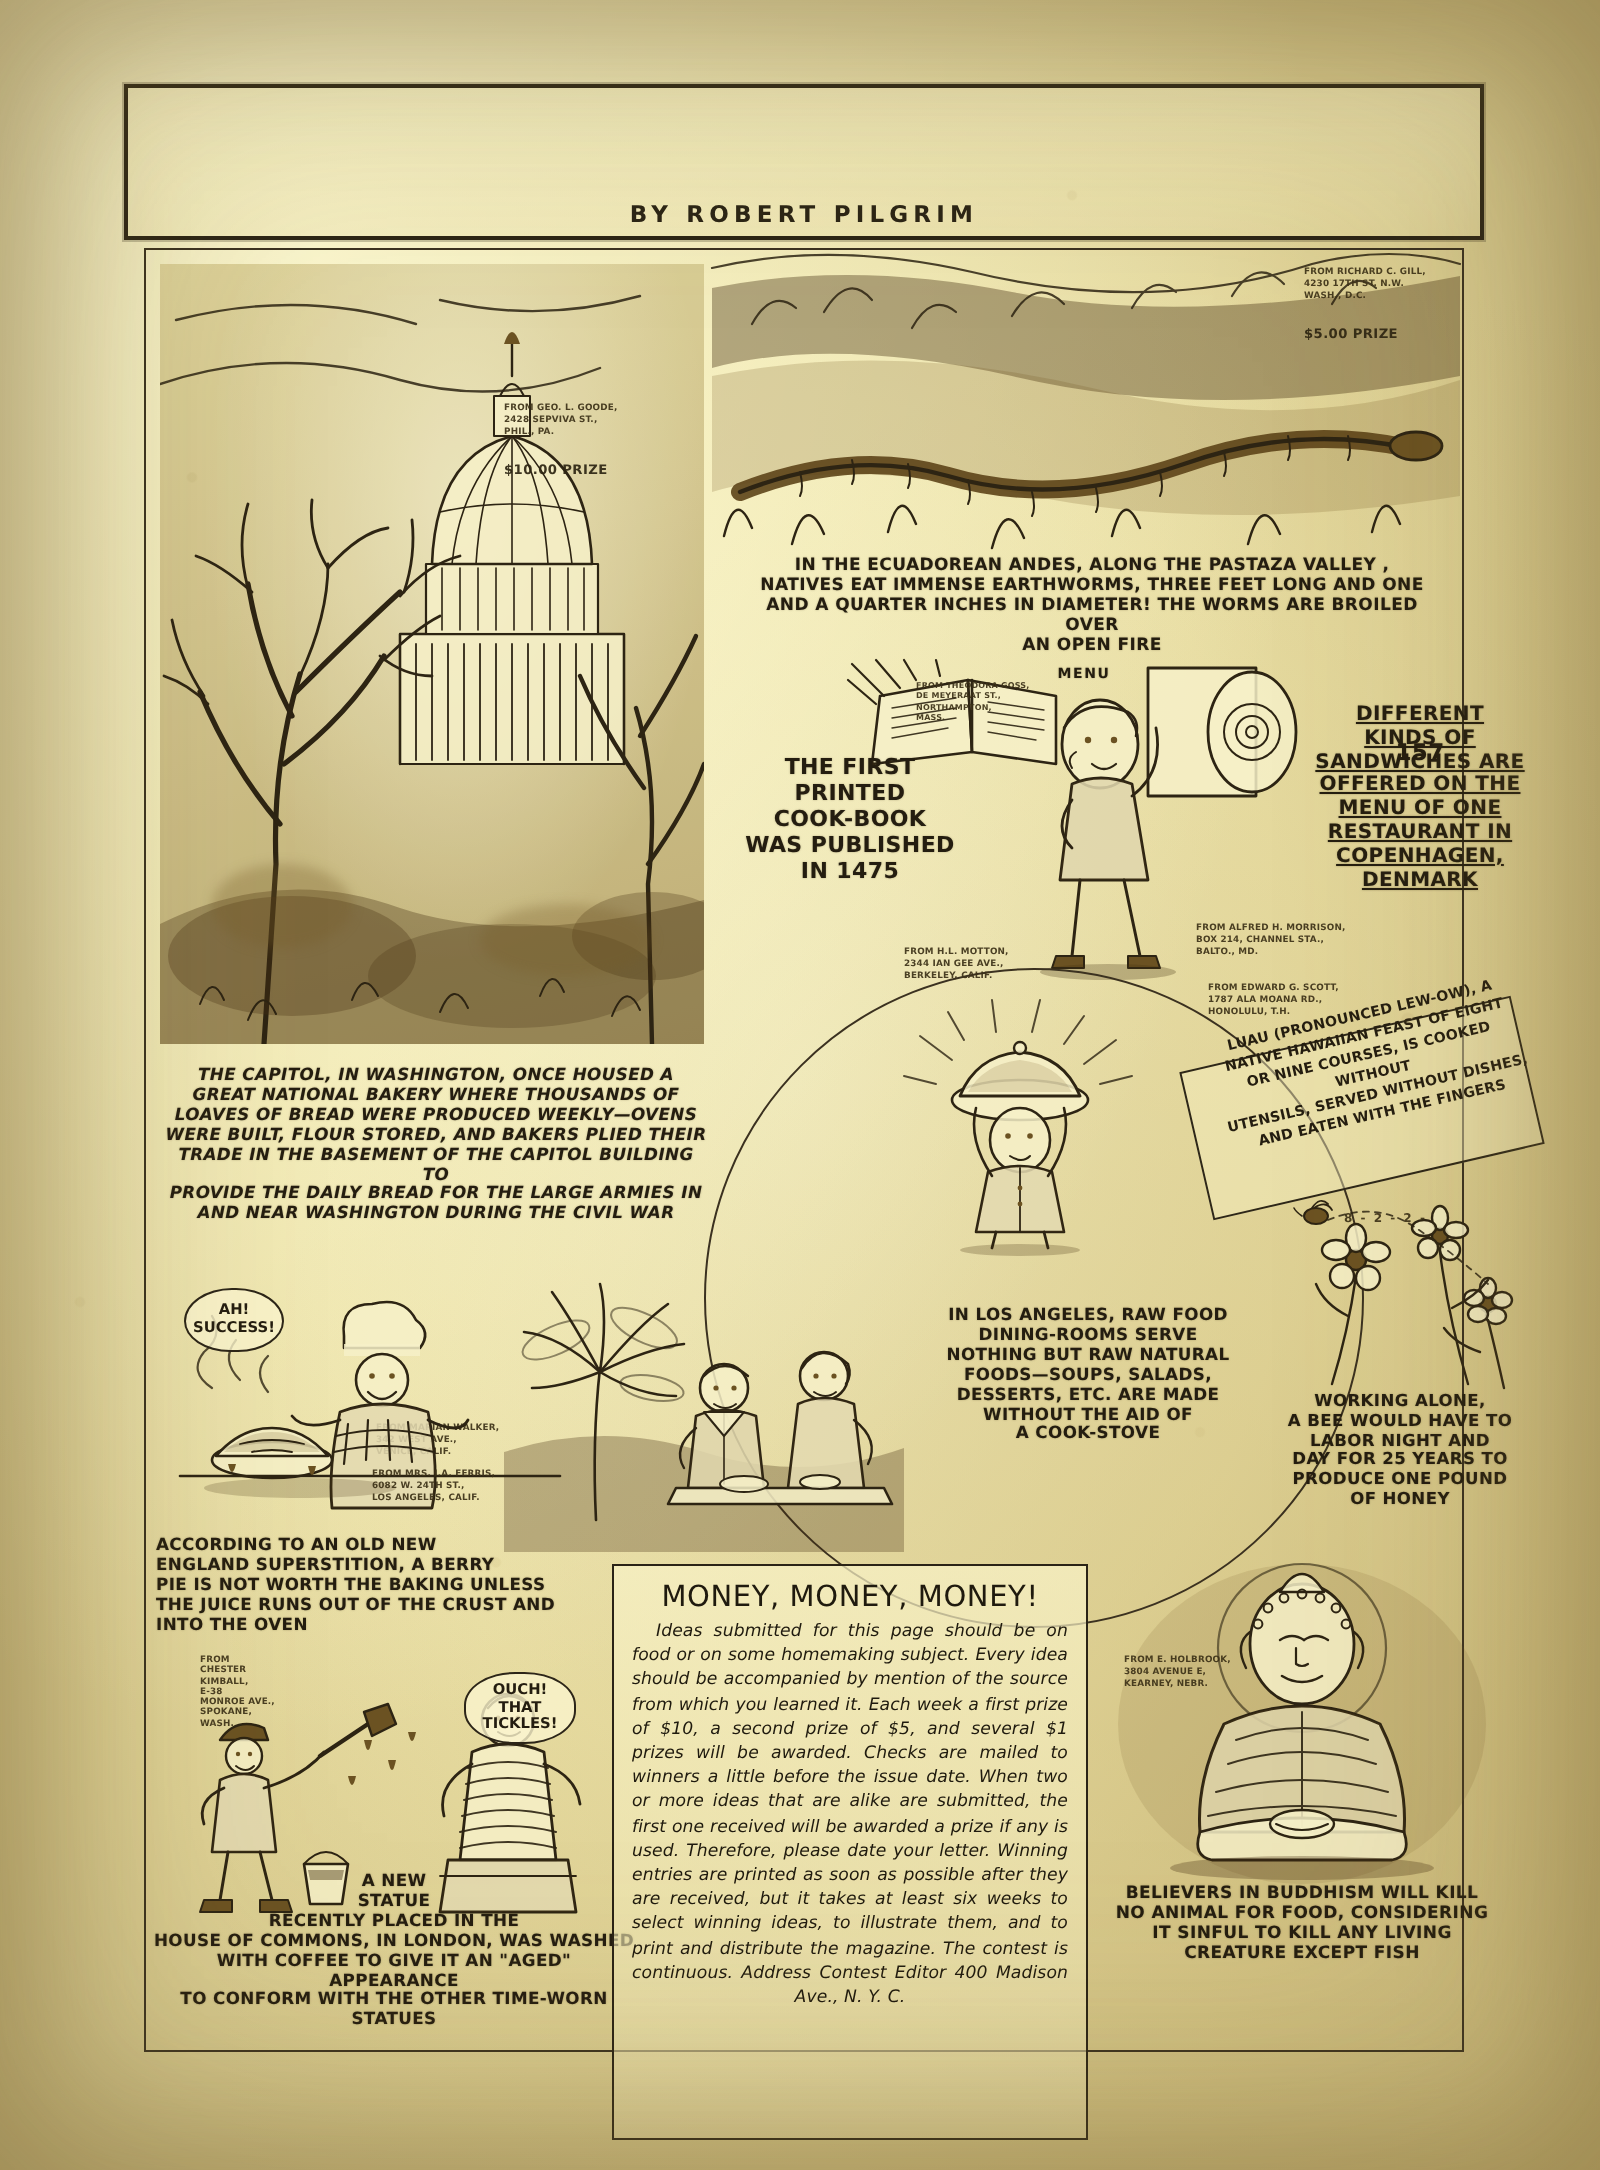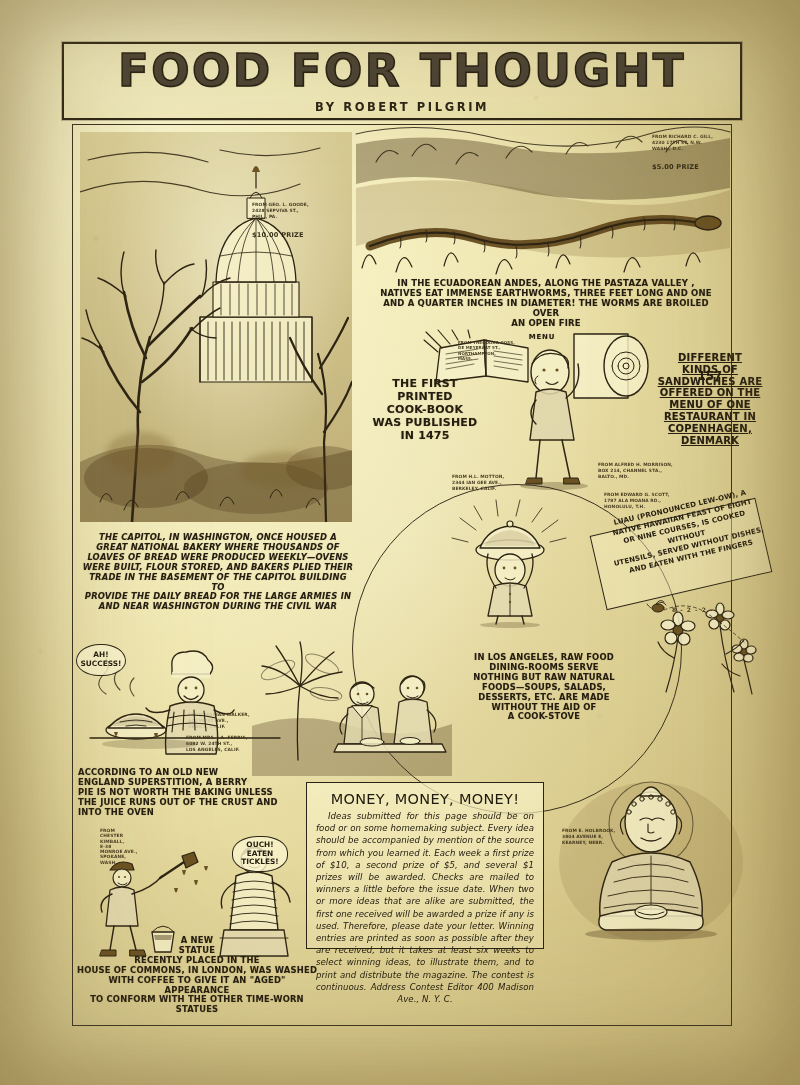--- a/index.html
+++ b/index.html
@@ -119,21 +119,21 @@
   }
 
   
   .bigcircle {
     position: absolute; left: 352px; top: 484px; width: 328px; height: 328px;
     border: 1.6px solid #3b3120; border-radius: 50%;
   }
 
   
   .moneybox {
-    position: absolute; left: 306px; top: 782px; width: 238px; height: 167px;
+    position: absolute; left: 306px; top: 782px; width: 238px; height: 288px;
     border: 1.6px solid #2a2316;
     background: linear-gradient(180deg, rgba(248,242,198,.72), rgba(236,226,172,.55));
     padding: 6px 9px 6px 9px;
     box-sizing: border-box;
   }
   .moneybox h2 {
     margin: 2px 0 3px 0;
     font-family: "DejaVu Sans", sans-serif;
     font-weight: 400;
     font-size: 14.5px;
@@ -197,21 +197,20 @@
   .fillm { fill: rgba(118,90,38,.42) !important; stroke:none !important; }
   .filld { fill: rgba(70,50,18,.62) !important; stroke:none !important; }
   .filll { fill: rgba(246,240,200,.85) !important; }
 </style>
 </head>
 <body>
 
 <div class="page">
 
   <div class="masthead">
-    <div class="masthead-title">FOOD FOR THOUGHT</div>
     <div class="masthead-byline">BY ROBERT PILGRIM</div>
   </div>
 
   <div class="artframe"></div>
 
   <div class="capitol">
     <svg class="sketch" style="left:0;top:0" width="272" height="390" viewBox="0 0 272 390">
 
       <rect x="0" y="0" width="272" height="390" class="fillm" style="opacity:.25"></rect>
 
@@ -559,20 +558,26 @@
       <ellipse cx="0" cy="0" rx="6" ry="4" class="fillw" style="stroke:#2d2413;stroke-width:1"></ellipse>
       <path d="M-2 -4 q4 -6 8 -2" style="stroke-width:.9"></path>
       <path d="M-1 -4 q6 -4 9 1" style="stroke-width:.9"></path>
       <path d="M-7 0 q-3 -2 -4 -4" style="stroke-width:.8"></path>
     </g>
 
     <g style="stroke-width:.9; stroke-dasharray:3 3" opacity=".85">
       <path d="M16 14 Q40 4 60 18 Q78 30 96 46"></path>
     </g>
   </svg>
+  <div class="cap" style="left:624px; top:696px; width:152px; font-size:8.3px;">WORKING ALONE,
+A BEE WOULD HAVE TO
+LABOR NIGHT AND
+DAY FOR 25 YEARS TO
+PRODUCE ONE POUND
+OF HONEY</div>
   <div class="credit" style="left:672px; top:606px; text-align:left; font-size:6px; letter-spacing:1px;">8 - 2 - 2 -</div>
 
   <svg class="sketch" style="left:252px; top:640px" width="200" height="136" viewBox="0 0 200 136">
 
     <path class="filld" d="M0 86 Q50 70 100 86 Q150 102 200 84 L200 136 L0 136 Z" style="opacity:.5"></path>
 
     <g style="stroke-width:1.3">
       <path d="M46 120 Q44 80 48 44"></path>
       <path d="M48 46 Q28 28 10 26"></path>
         <path d="M48 46 Q34 20 24 6"></path>
@@ -672,21 +677,21 @@
       </g>
 
       <path class="fillw" d="M8 28 q2 8 4 0 Z" style="stroke:none"></path>
       <path class="fillw" d="M48 29 q2 9 4 0 Z" style="stroke:none"></path>
     </g>
 
     <path d="M0 92 L190 92" style="stroke-width:1.3"></path>
     <ellipse cx="60" cy="98" rx="48" ry="5" class="filld" style="opacity:.35"></ellipse>
   </svg>
 
-  <div class="balloon" style="left:76px; top:644px; width:48px; height:30px;">AH!
+  <div class="balloon" style="left:92px; top:644px; width:48px; height:30px;">AH!
 SUCCESS!</div>
 
   <div class="credit" style="left:186px; top:735px; text-align:left;">FROM MRS. I.A. FERRIS,
 6082 W. 24TH ST.,
 LOS ANGELES, CALIF.</div>
 
   <div class="cap left" style="left:78px; top:768px; width:232px; font-size:8.4px; text-align:left;">ACCORDING TO AN OLD NEW
 ENGLAND SUPERSTITION, A BERRY
 PIE IS NOT WORTH THE BAKING UNLESS
 THE JUICE RUNS OUT OF THE CRUST AND
@@ -752,21 +757,21 @@
     </g>
 
     <g transform="translate(66,96)">
       <path class="filll" d="M0 0 L22 0 L19 20 L3 20 Z" style="stroke-width:1.3"></path>
       <path class="filld" d="M2 3 L20 3 L19 8 L3 8 Z" style="opacity:.7"></path>
       <path d="M0 0 Q11 -12 22 0" style="stroke-width:1"></path>
     </g>
   </svg>
 
   <div class="balloon" style="left:232px; top:836px; width:54px; height:34px; border-radius:46%;">OUCH!
-EATEN
+THAT
 TICKLES!</div>
 
   <div class="credit" style="left:100px; top:828px; text-align:left; line-height:1.2;">FROM
 CHESTER
 KIMBALL,
 E-38
 MONROE AVE.,
 SPOKANE,
 WASH.</div>
 
@@ -820,20 +825,24 @@
 
     <ellipse cx="95" cy="142" rx="16" ry="7" class="filll" style="stroke-width:1.2"></ellipse>
     <path d="M82 142 q13 6 26 0" style="stroke-width:1"></path>
 
     <ellipse cx="95" cy="164" rx="66" ry="6" class="filld" style="opacity:.5"></ellipse>
   </svg>
   <div class="credit" style="left:562px; top:828px; text-align:left;">FROM E. HOLBROOK,
 3804 AVENUE E,
 KEARNEY, NEBR.</div>
 
+  <div class="cap" style="left:540px; top:942px; width:222px; font-size:8.5px;">BELIEVERS IN BUDDHISM WILL KILL
+NO ANIMAL FOR FOOD, CONSIDERING
+IT SINFUL TO KILL ANY LIVING
+CREATURE EXCEPT FISH</div>
 
   <div class="moneybox">
     <h2>MONEY, MONEY, MONEY!</h2>
     <p>Ideas submitted for this page should be on food or on some homemaking subject. Every idea should be accompanied by mention of the source from which you learned it. Each week a first prize of $10, a second prize of $5, and several $1 prizes will be awarded. Checks are mailed to winners a little before the issue date. When two or more ideas that are alike are submitted, the first one received will be awarded a prize if any is used. Therefore, please date your letter. Winning entries are printed as soon as possible after they are received, but it takes at least six weeks to select winning ideas, to illustrate them, and to print and distribute the magazine. The contest is continuous. Address Contest Editor 400 Madison Ave., N. Y. C.</p>
   </div>
 
   <div class="grain"></div>
   <div class="vignette"></div>
 </div>
 

